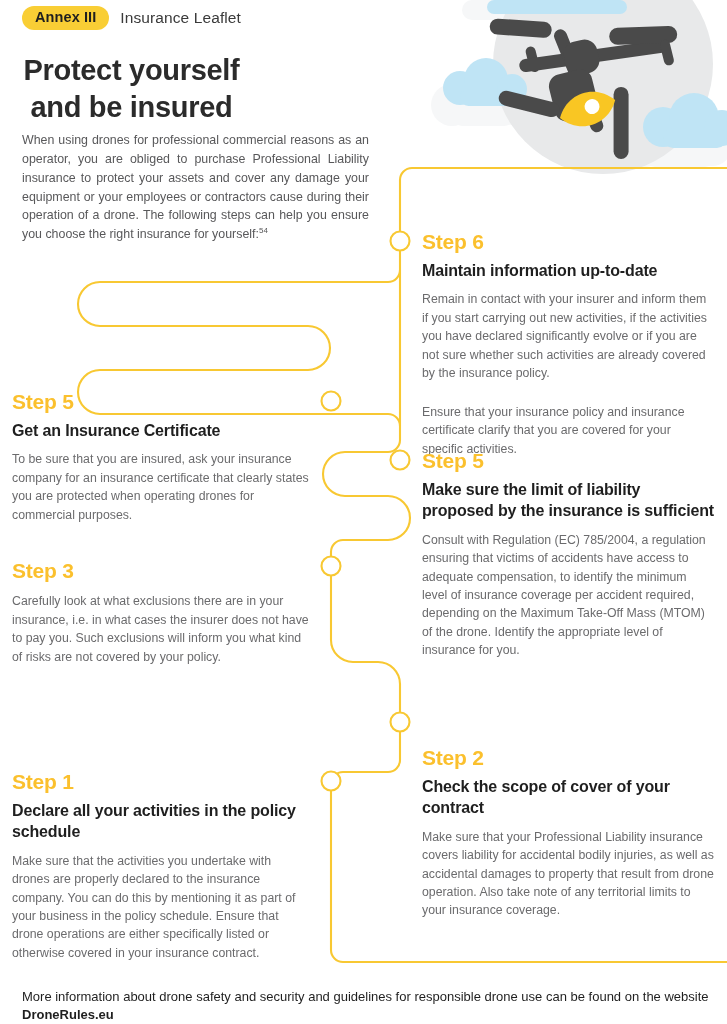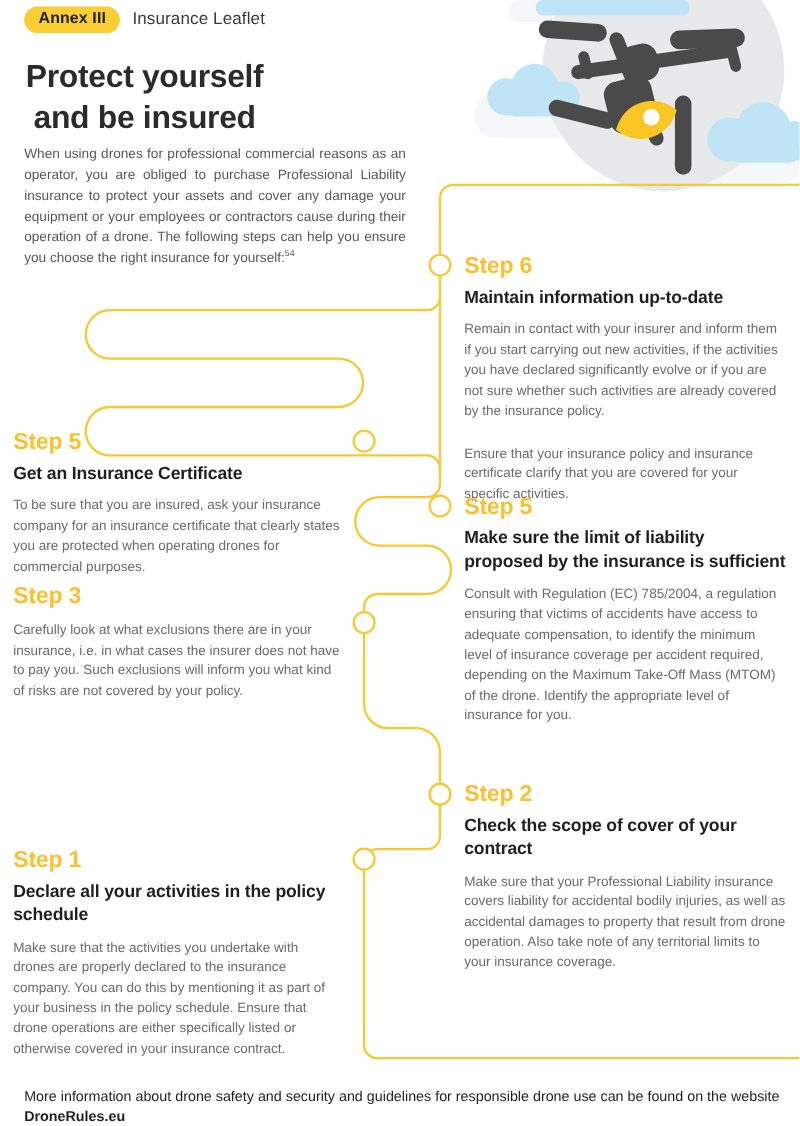--- a/index.html
+++ b/index.html
@@ -245,26 +245,26 @@
     <div class="step-title">Get an Insurance Certificate</div>
     <div class="step-body">To be sure that you are insured, ask your insurance company for an insurance certificate that clearly states you are protected when operating drones for commercial purposes.</div>
   </div>
 
   <div class="step right" style="top:448px;">
     <div class="step-num">Step 5</div>
     <div class="step-title">Make sure the limit of liability proposed by the insurance is sufficient</div>
     <div class="step-body">Consult with Regulation (EC) 785/2004, a regulation ensuring that victims of accidents have access to adequate compensation, to identify the minimum level of insurance coverage per accident required, depending on the Maximum Take-Off Mass (MTOM) of the drone. Identify the appropriate level of insurance for you.</div>
   </div>
 
-  <div class="step left" style="top:529px;">
+  <div class="step left" style="top:558px;">
     <div class="step-num">Step 3</div>
     <div class="step-body">Carefully look at what exclusions there are in your insurance, i.e. in what cases the insurer does not have to pay you. Such exclusions will inform you what kind of risks are not covered by your policy.</div>
   </div>
 
-  <div class="step right" style="top:709px;">
+  <div class="step right" style="top:745px;">
     <div class="step-num">Step 2</div>
     <div class="step-title">Check the scope of cover of your contract</div>
     <div class="step-body">Make sure that your Professional Liability insurance covers liability for accidental bodily injuries, as well as accidental damages to property that result from drone operation. Also take note of any territorial limits to your insurance coverage.</div>
   </div>
 
   <div class="step left" style="top:769px;">
     <div class="step-num">Step 1</div>
     <div class="step-title">Declare all your activities in the policy schedule</div>
     <div class="step-body">Make sure that the activities you undertake with drones are properly declared to the insurance company. You can do this by mentioning it as part of your business in the policy schedule. Ensure that drone operations are either specifically listed or otherwise covered in your insurance contract.</div>
   </div>

